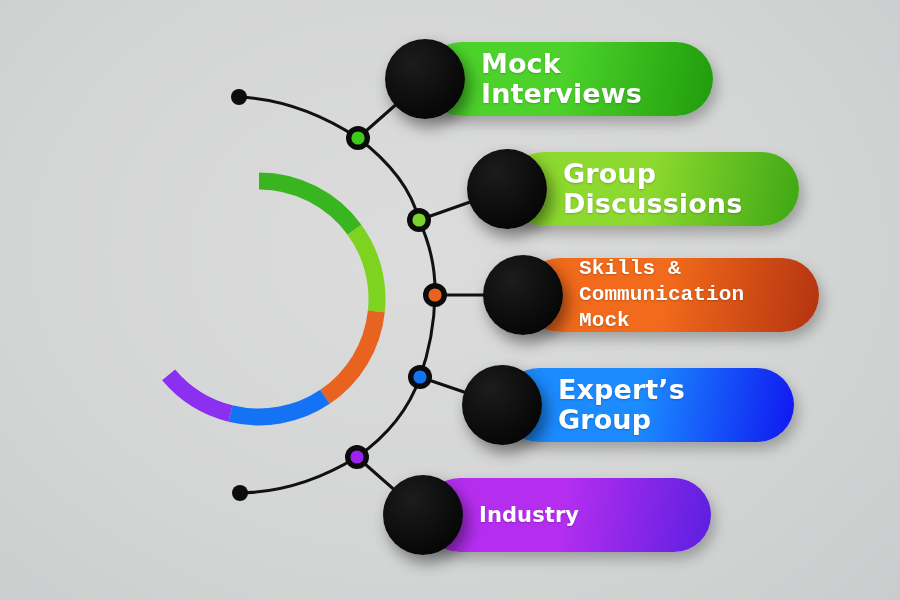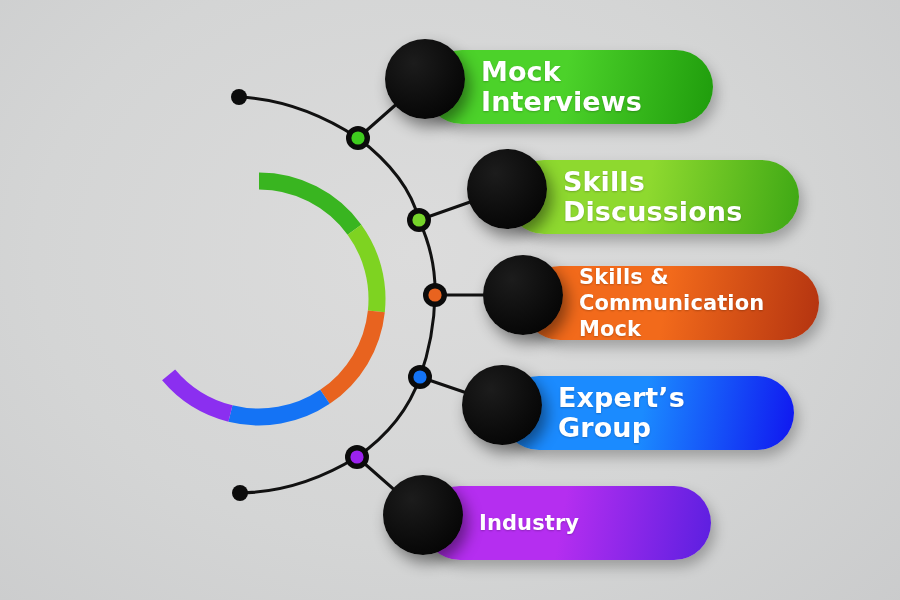--- a/index.html
+++ b/index.html
@@ -67,21 +67,20 @@
     height: 74px;
   }
   .pill {
     position: absolute;
     left: 0;
     top: 0;
     height: 100%;
     width: 100%;
     border-radius: 37px;
     box-shadow: 4px 7px 13px rgba(0,0,0,0.26);
-    margin-top: 8px;
   }
   .knob {
     position: absolute;
     width: 80px;
     height: 80px;
     border-radius: 50%;
     top: -3px;
     left: -40px;
     background: radial-gradient(circle at 36% 30%, #1c1c1c 0%, #0b0b0b 58%, #000 100%);
     box-shadow: 5px 8px 15px rgba(0,0,0,0.45);
@@ -158,27 +157,27 @@
         <div class="pill" style="background: linear-gradient(100deg, rgb(76, 210, 42) 0%, rgb(76, 210, 42) 48%, rgb(31, 156, 12) 100%);">
           <div class="pill-label one-line">
             <div>Mock Interviews</div>
           </div>
         </div>
         <div class="knob"></div>
       </div>
       <div class="branch" style="left: 507px; top: 152px; width: 292px;">
         <div class="pill" style="background: linear-gradient(100deg, rgb(142, 217, 47) 0%, rgb(142, 217, 47) 48%, rgb(61, 167, 20) 100%);">
           <div class="pill-label one-line">
-            <div>Skills Discussions</div>
+            <div>Group Discussions</div>
           </div>
         </div>
         <div class="knob"></div>
       </div>
       <div class="branch" style="left: 523px; top: 258px; width: 296px;">
-        <div class="pill" style="background: linear-gradient(100deg, rgb(242, 106, 27) 0%, rgb(242, 106, 27) 48%, rgb(179, 51, 16) 100%);">
+        <div class="pill" style="background: linear-gradient(100deg, rgb(242, 106, 27) 0%, rgb(242, 106, 27) 48%, rgb(179, 51, 16) 100%); font-family: Liberation Mono, monospace;">
           <div class="pill-label two-line">
             <div>Skills &amp; Communication</div>
             <div>Mock</div>
           </div>
         </div>
         <div class="knob"></div>
       </div>
       <div class="branch" style="left: 502px; top: 368px; width: 292px;">
         <div class="pill" style="background: linear-gradient(100deg, rgb(27, 139, 255) 0%, rgb(27, 139, 255) 48%, rgb(16, 22, 240) 100%);">
           <div class="pill-label one-line">

